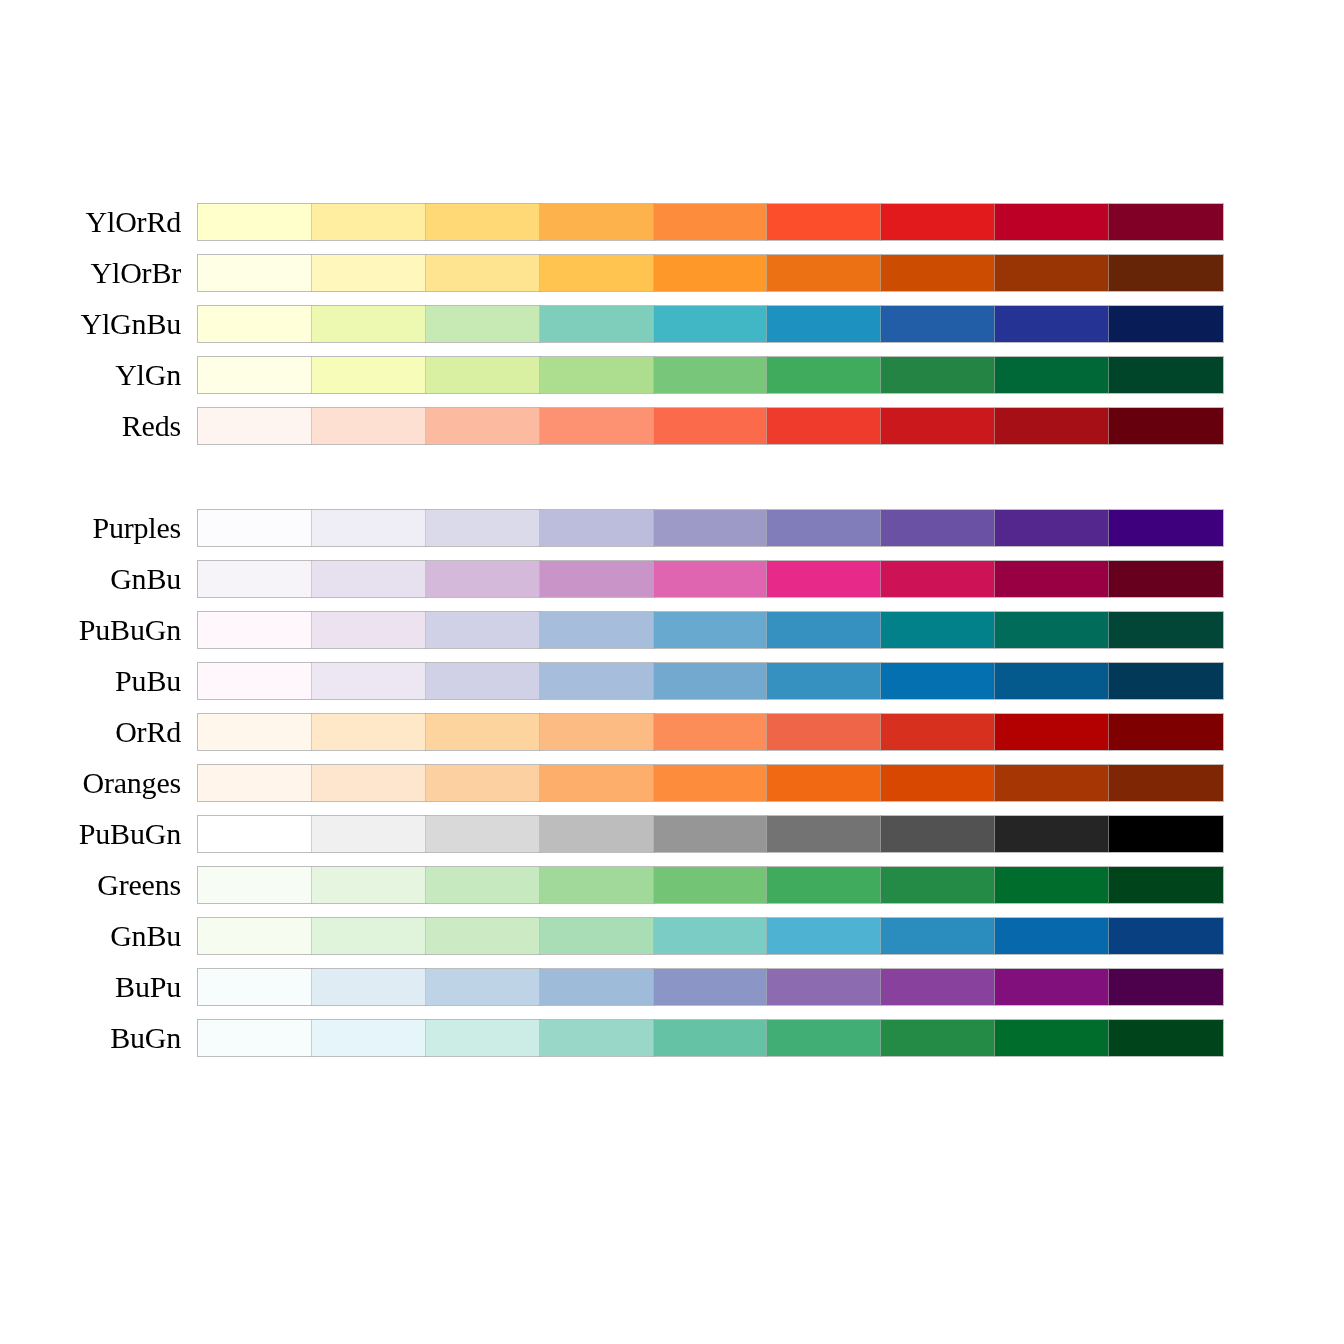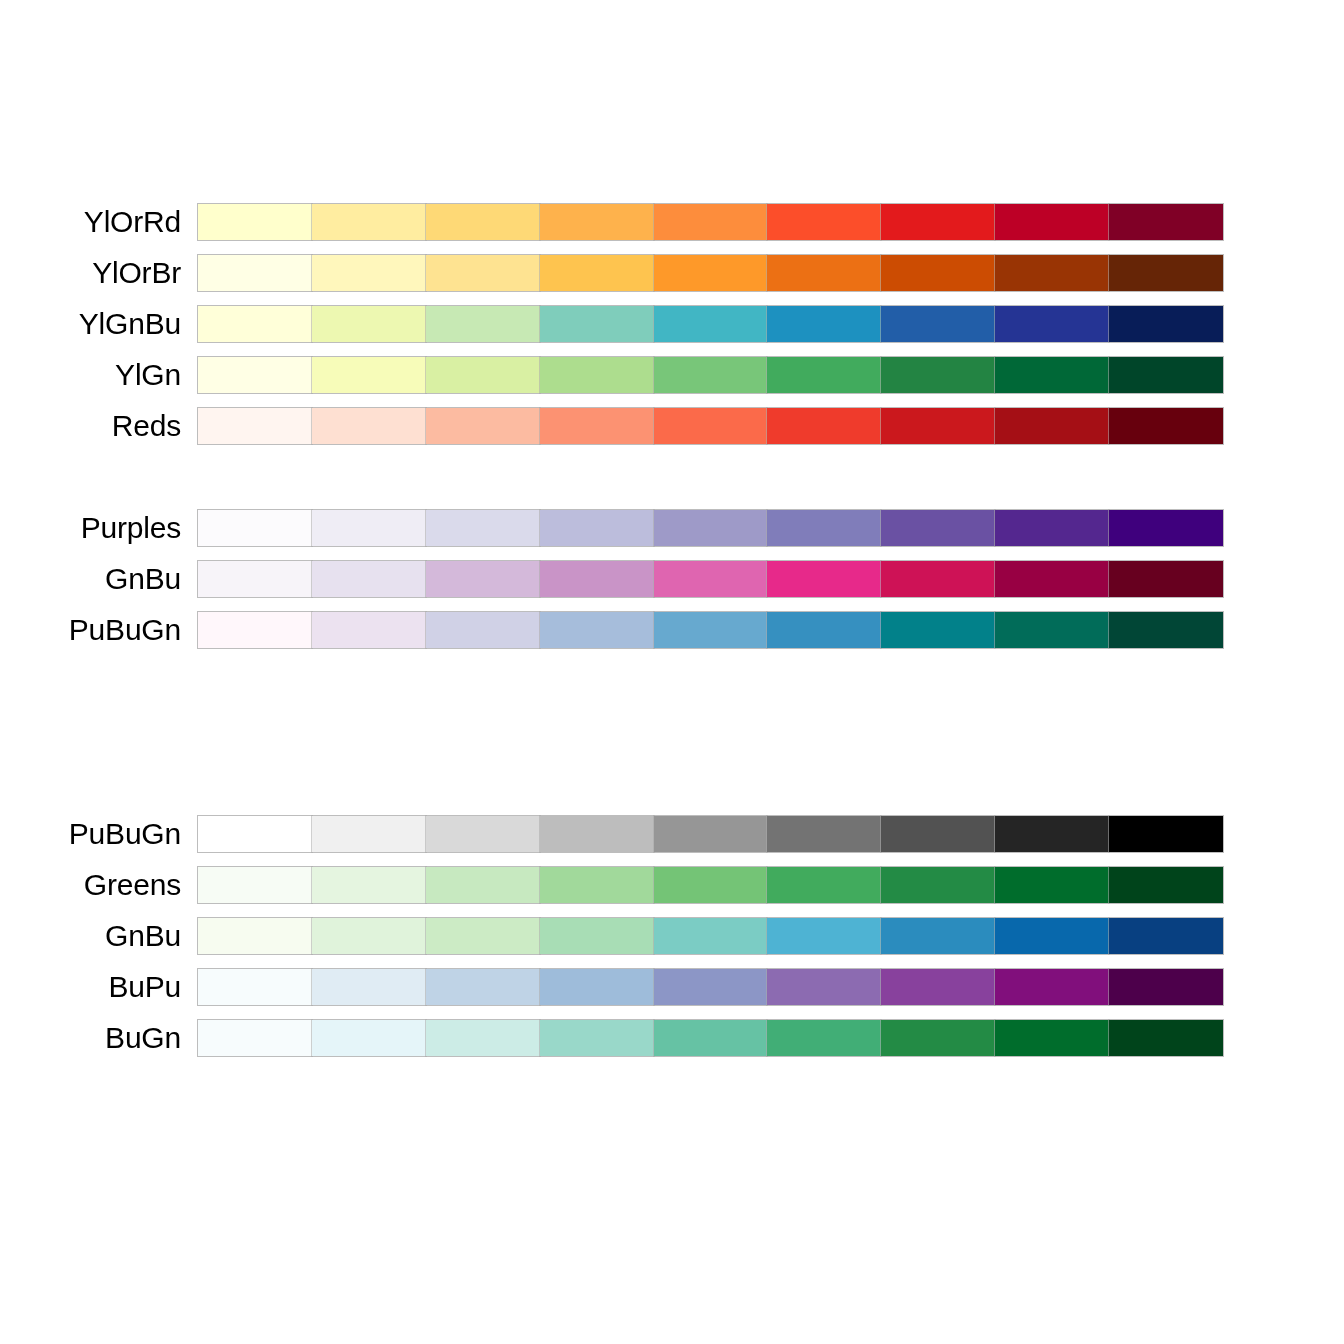--- a/index.html
+++ b/index.html
@@ -11,20 +11,21 @@
     width: 1344px;
     height: 1344px;
     font-family: "Liberation Sans", sans-serif;
     overflow: hidden;
   }
   #figure {
     position: relative;
     width: 1212px;
     height: 1344px;
     background: #ffffff;
+    font-family: Liberation Serif, serif;
   }
   .cmap-row {
     position: absolute;
     left: 0;
     width: 1344px;
     height: 38px;
   }
   .cmap-label {
     position: absolute;
     right: 1163px;          
@@ -164,20 +165,62 @@
         <div class="swatch" title="PuBuGn 2: #ece2f0" style="background: rgb(236, 226, 240);"></div>
         <div class="swatch" title="PuBuGn 3: #d0d1e6" style="background: rgb(208, 209, 230);"></div>
         <div class="swatch" title="PuBuGn 4: #a6bddb" style="background: rgb(166, 189, 219);"></div>
         <div class="swatch" title="PuBuGn 5: #67a9cf" style="background: rgb(103, 169, 207);"></div>
         <div class="swatch" title="PuBuGn 6: #3690c0" style="background: rgb(54, 144, 192);"></div>
         <div class="swatch" title="PuBuGn 7: #02818a" style="background: rgb(2, 129, 138);"></div>
         <div class="swatch" title="PuBuGn 8: #016c59" style="background: rgb(1, 108, 89);"></div>
         <div class="swatch" title="PuBuGn 9: #014636" style="background: rgb(1, 70, 54);"></div>
       </div>
     </div>
+    <div class="cmap-row" style="top: 662px;">
+      <div class="cmap-label">PuBu</div>
+      <div class="cmap-strip">
+        <div class="swatch" title="PuBu 1: #fff7fb" style="background: rgb(255, 247, 251);"></div>
+        <div class="swatch" title="PuBu 2: #ece7f2" style="background: rgb(236, 231, 242);"></div>
+        <div class="swatch" title="PuBu 3: #d0d1e6" style="background: rgb(208, 209, 230);"></div>
+        <div class="swatch" title="PuBu 4: #a6bddb" style="background: rgb(166, 189, 219);"></div>
+        <div class="swatch" title="PuBu 5: #74a9cf" style="background: rgb(116, 169, 207);"></div>
+        <div class="swatch" title="PuBu 6: #3690c0" style="background: rgb(54, 144, 192);"></div>
+        <div class="swatch" title="PuBu 7: #0570b0" style="background: rgb(5, 112, 176);"></div>
+        <div class="swatch" title="PuBu 8: #045a8d" style="background: rgb(4, 90, 141);"></div>
+        <div class="swatch" title="PuBu 9: #023858" style="background: rgb(2, 56, 88);"></div>
+      </div>
+    </div>
+    <div class="cmap-row" style="top: 713px;">
+      <div class="cmap-label">OrRd</div>
+      <div class="cmap-strip">
+        <div class="swatch" title="OrRd 1: #fff7ec" style="background: rgb(255, 247, 236);"></div>
+        <div class="swatch" title="OrRd 2: #fee8c8" style="background: rgb(254, 232, 200);"></div>
+        <div class="swatch" title="OrRd 3: #fdd49e" style="background: rgb(253, 212, 158);"></div>
+        <div class="swatch" title="OrRd 4: #fdbb84" style="background: rgb(253, 187, 132);"></div>
+        <div class="swatch" title="OrRd 5: #fc8d59" style="background: rgb(252, 141, 89);"></div>
+        <div class="swatch" title="OrRd 6: #ef6548" style="background: rgb(239, 101, 72);"></div>
+        <div class="swatch" title="OrRd 7: #d7301f" style="background: rgb(215, 48, 31);"></div>
+        <div class="swatch" title="OrRd 8: #b30000" style="background: rgb(179, 0, 0);"></div>
+        <div class="swatch" title="OrRd 9: #7f0000" style="background: rgb(127, 0, 0);"></div>
+      </div>
+    </div>
+    <div class="cmap-row" style="top: 764px;">
+      <div class="cmap-label">Oranges</div>
+      <div class="cmap-strip">
+        <div class="swatch" title="Oranges 1: #fff5eb" style="background: rgb(255, 245, 235);"></div>
+        <div class="swatch" title="Oranges 2: #fee6ce" style="background: rgb(254, 230, 206);"></div>
+        <div class="swatch" title="Oranges 3: #fdd0a2" style="background: rgb(253, 208, 162);"></div>
+        <div class="swatch" title="Oranges 4: #fdae6b" style="background: rgb(253, 174, 107);"></div>
+        <div class="swatch" title="Oranges 5: #fd8d3c" style="background: rgb(253, 141, 60);"></div>
+        <div class="swatch" title="Oranges 6: #f16913" style="background: rgb(241, 105, 19);"></div>
+        <div class="swatch" title="Oranges 7: #d94801" style="background: rgb(217, 72, 1);"></div>
+        <div class="swatch" title="Oranges 8: #a63603" style="background: rgb(166, 54, 3);"></div>
+        <div class="swatch" title="Oranges 9: #7f2704" style="background: rgb(127, 39, 4);"></div>
+      </div>
+    </div>
     <div class="cmap-row" style="top: 815px;">
       <div class="cmap-label">PuBuGn</div>
       <div class="cmap-strip">
         <div class="swatch" title="Greys 1: #ffffff" style="background: rgb(255, 255, 255);"></div>
         <div class="swatch" title="Greys 2: #f0f0f0" style="background: rgb(240, 240, 240);"></div>
         <div class="swatch" title="Greys 3: #d9d9d9" style="background: rgb(217, 217, 217);"></div>
         <div class="swatch" title="Greys 4: #bdbdbd" style="background: rgb(189, 189, 189);"></div>
         <div class="swatch" title="Greys 5: #969696" style="background: rgb(150, 150, 150);"></div>
         <div class="swatch" title="Greys 6: #737373" style="background: rgb(115, 115, 115);"></div>
         <div class="swatch" title="Greys 7: #525252" style="background: rgb(82, 82, 82);"></div>

